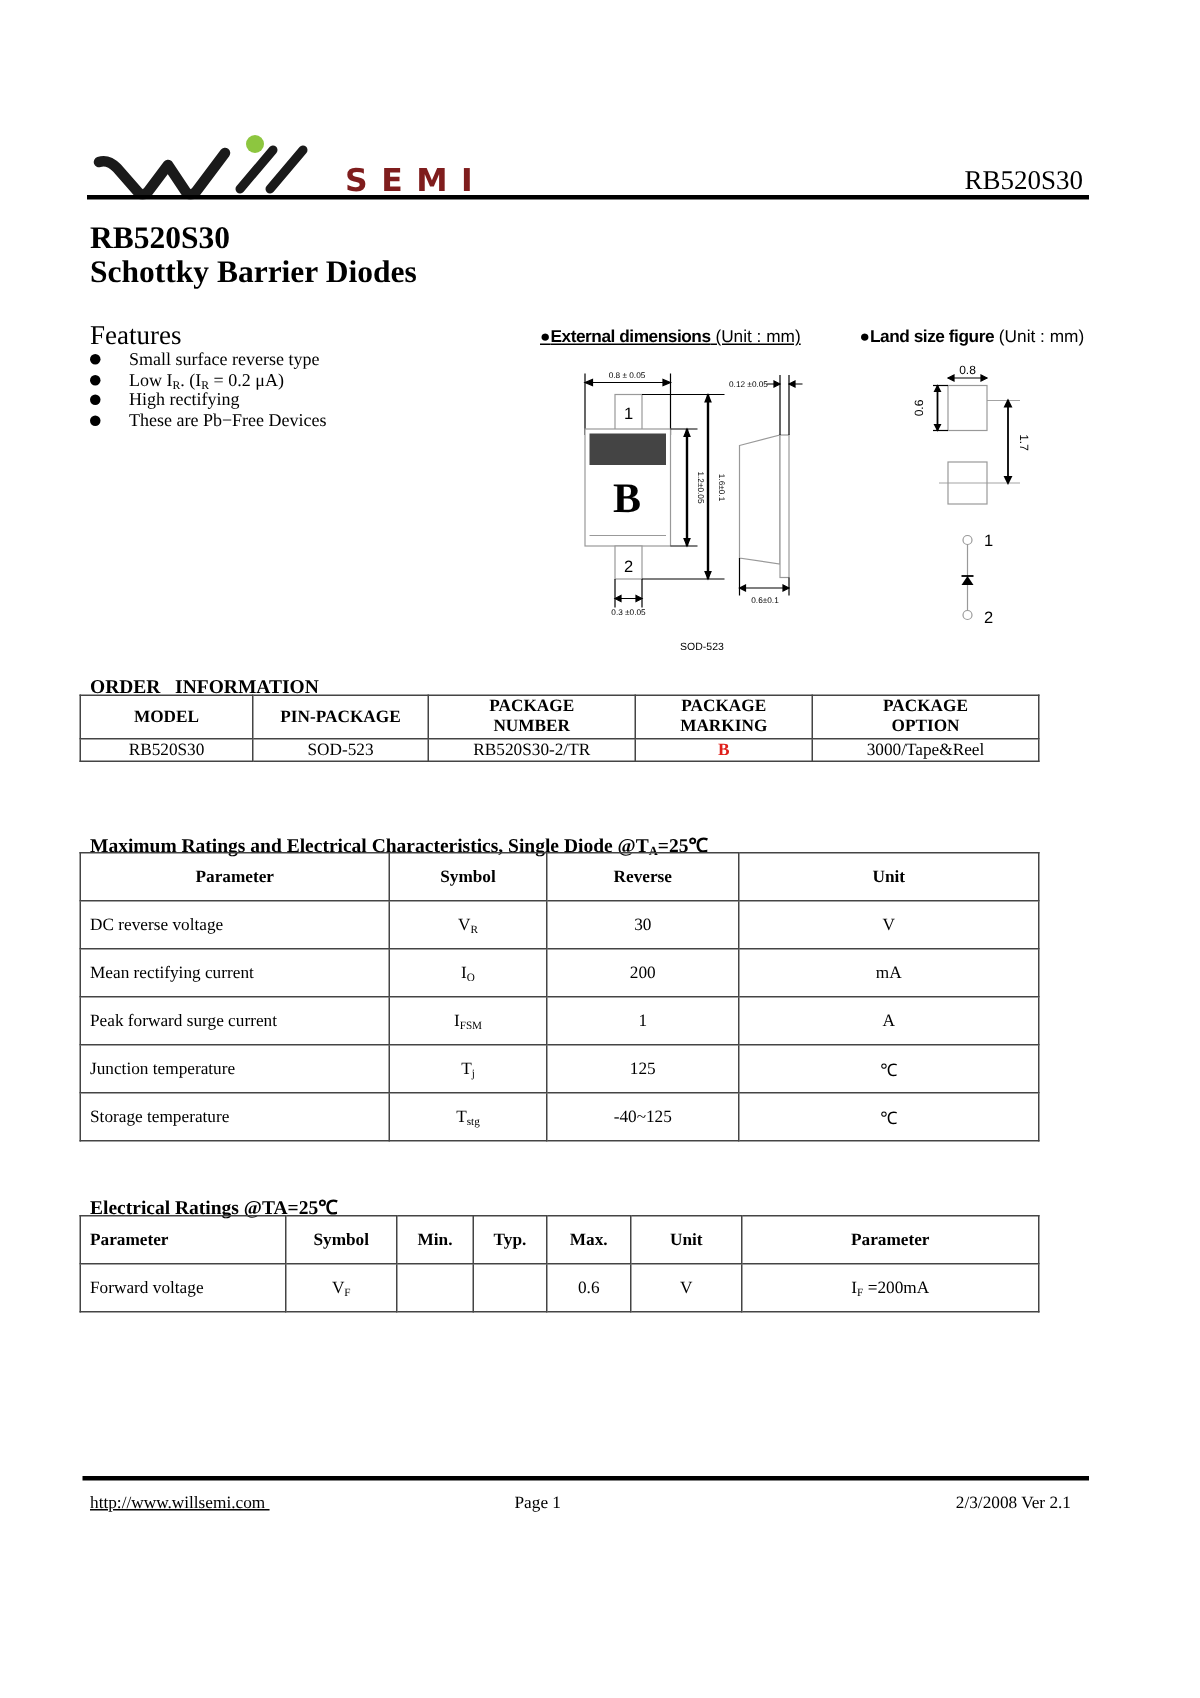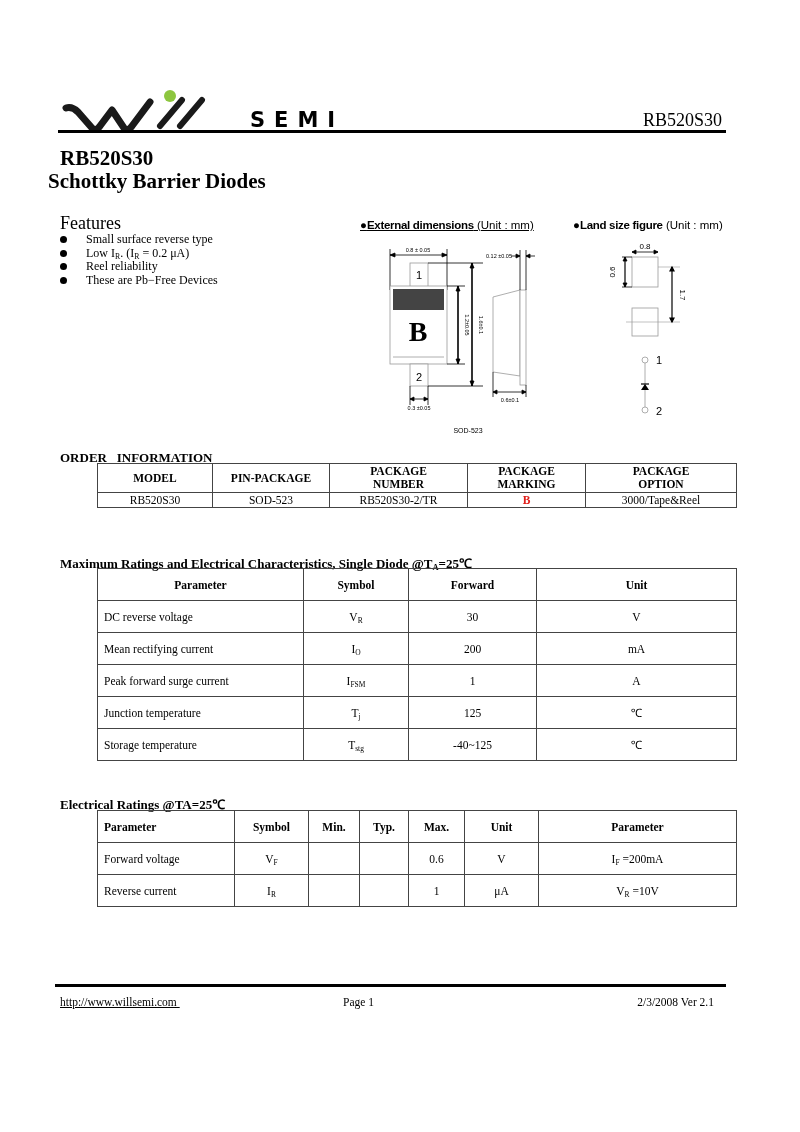--- a/index.html
+++ b/index.html
@@ -1,38 +1,38 @@
 <!DOCTYPE html>
 <html><head>
 <meta charset="utf-8">
 <style>
   html, body { margin:0; padding:0; background:#fff; }
   body { width:800px; height:1132px; position:relative; font-family:"Liberation Serif", serif; color:#000; overflow:hidden; }
   .abs { position:absolute; }
   
   .logo { left:62px; top:88px; width:290px; height:45px; }
-  .logo-semi { left:230px; top:108px; font-family:"DejaVu Sans", sans-serif; font-size:21px; letter-spacing:9px; color:#000000; font-weight:bold;margin-left:20px; }
+  .logo-semi { left:230px; top:108px; font-family:"DejaVu Sans", sans-serif; font-size:21px; letter-spacing:9px; color:#7f1d1d; font-weight:bold; }
   .doc-id { right:78px; top:110px; font-size:18px; }
   .header-rule { left:58px; top:130px; width:668px; height:3px; background:#000; }
   .title1 { left:60px; top:146px; font-size:21px; font-weight:bold; }
-  .title2 { left:48px; top:169px; font-size:21px; font-weight:bold;text-align:center; }
+  .title2 { left:60px; top:169px; font-size:21px; font-weight:bold;text-align:center; }
   .features-h { left:60px; top:213px; font-size:18px; }
   .features-list { left:60px; top:233px; margin:0; padding:0; list-style:none; font-size:12px; }
   .features-list li { height:13.5px; line-height:13.5px; position:relative; padding-left:26px; }
   .features-list li .dot { position:absolute; left:0; top:3px; width:7px; height:7px; border-radius:50%; background:#000; }
   sub { font-size:65%; vertical-align:-2px; line-height:0; }
   
   .diag-h { font-family:"Liberation Sans", sans-serif; font-size:11.5px; }
   .diag-h b { font-weight:bold; letter-spacing:-0.3px; }
   .ext-h { left:360px; top:219px;text-decoration:underline; }
   .land-h { left:573px; top:219px; }
   svg text { font-family:"Liberation Sans", sans-serif; }
   
   .sec-h { font-weight:bold; font-size:13px; }
-  table { border-collapse:collapse; font-size:11.5px; position:absolute;margin-left:44px; }
+  table { border-collapse:collapse; font-size:11.5px; position:absolute; }
   td, th { border:1px solid #444; text-align:center; padding:0; }
   .order-h { left:60px; top:450px; }
   .order-tbl { left:53px; top:463px; width:640px; }
   .order-tbl th { font-weight:bold; font-size:11.5px; line-height:13px; height:28px; }
   .order-tbl td { height:14px; line-height:13px; }
   .red { color:#e0201b; font-weight:bold; }
   .max-h { left:60px; top:554px; }
   .max-tbl { left:53px; top:568px; width:640px; }
   .max-tbl th { height:31px; font-weight:bold; }
   .max-tbl td { height:31px; }
@@ -60,21 +60,21 @@
 <div class="abs doc-id">RB520S30</div>
 <div class="abs header-rule"></div>
 
 <div class="abs title1">RB520S30</div>
 <div class="abs title2">Schottky Barrier Diodes</div>
 
 <div class="abs features-h">Features</div>
 <ul class="abs features-list">
   <li><span class="dot"></span><span>Small surface reverse type</span></li>
   <li><span class="dot"></span><span>Low I</span><sub>R</sub><span>. (I</span><sub>R</sub><span> = 0.2 μA)</span></li>
-  <li><span class="dot"></span><span>Reel reliability</span></li>
+  <li><span class="dot"></span><span>High rectifying</span></li>
   <li><span class="dot"></span><span>These are Pb−Free Devices</span></li>
 </ul>
 
 <div class="abs diag-h ext-h"><span>●</span><b>External dimensions</b><span> (Unit : mm)</span></div>
 
 <svg class="abs" style="left:355px;top:235px" width="200" height="205" viewBox="0 0 200 205">
 
   <g stroke="#000" stroke-width="0.8">
     <line x1="35" y1="14" x2="35" y2="55"></line>
       <line x1="92" y1="14" x2="92" y2="55"></line>
@@ -208,21 +208,21 @@
   <colgroup>
       <col style="width:206px">
       <col style="width:105px">
       <col style="width:128px">
       <col>
     </colgroup>
   <tbody>
       <tr>
     <th>Parameter</th>
     <th>Symbol</th>
-    <th>Forward</th>
+    <th>Reverse</th>
     <th>Unit</th>
   </tr>
   <tr>
     <td class="left">DC reverse voltage</td>
     <td><span>V</span><sub>R</sub></td>
     <td>30</td>
     <td>V</td>
   </tr>
   <tr>
     <td class="left">Mean rectifying current</td>
@@ -274,28 +274,19 @@
   </tr>
   <tr>
     <td class="left">Forward voltage</td>
     <td><span>V</span><sub>F</sub></td>
     <td></td>
     <td></td>
     <td>0.6</td>
     <td>V</td>
     <td><span>I</span><sub>F</sub><span> =200mA</span></td>
   </tr>
-  <tr>
-    <td class="left">Reverse current</td>
-    <td><span>I</span><sub>R</sub></td>
-    <td></td>
-    <td></td>
-    <td>1</td>
-    <td>μA</td>
-    <td><span>V</span><sub>R</sub><span> =10V</span></td>
-  </tr>
 </tbody>
   </table>
 
 <div class="abs footer-rule"></div>
 <a class="abs footer-link" style="white-space:pre">http://www.willsemi.com </a>
 <div class="abs footer-page">Page 1</div>
 <div class="abs footer-date">2/3/2008 Ver 2.1</div>
 
 </body></html>

